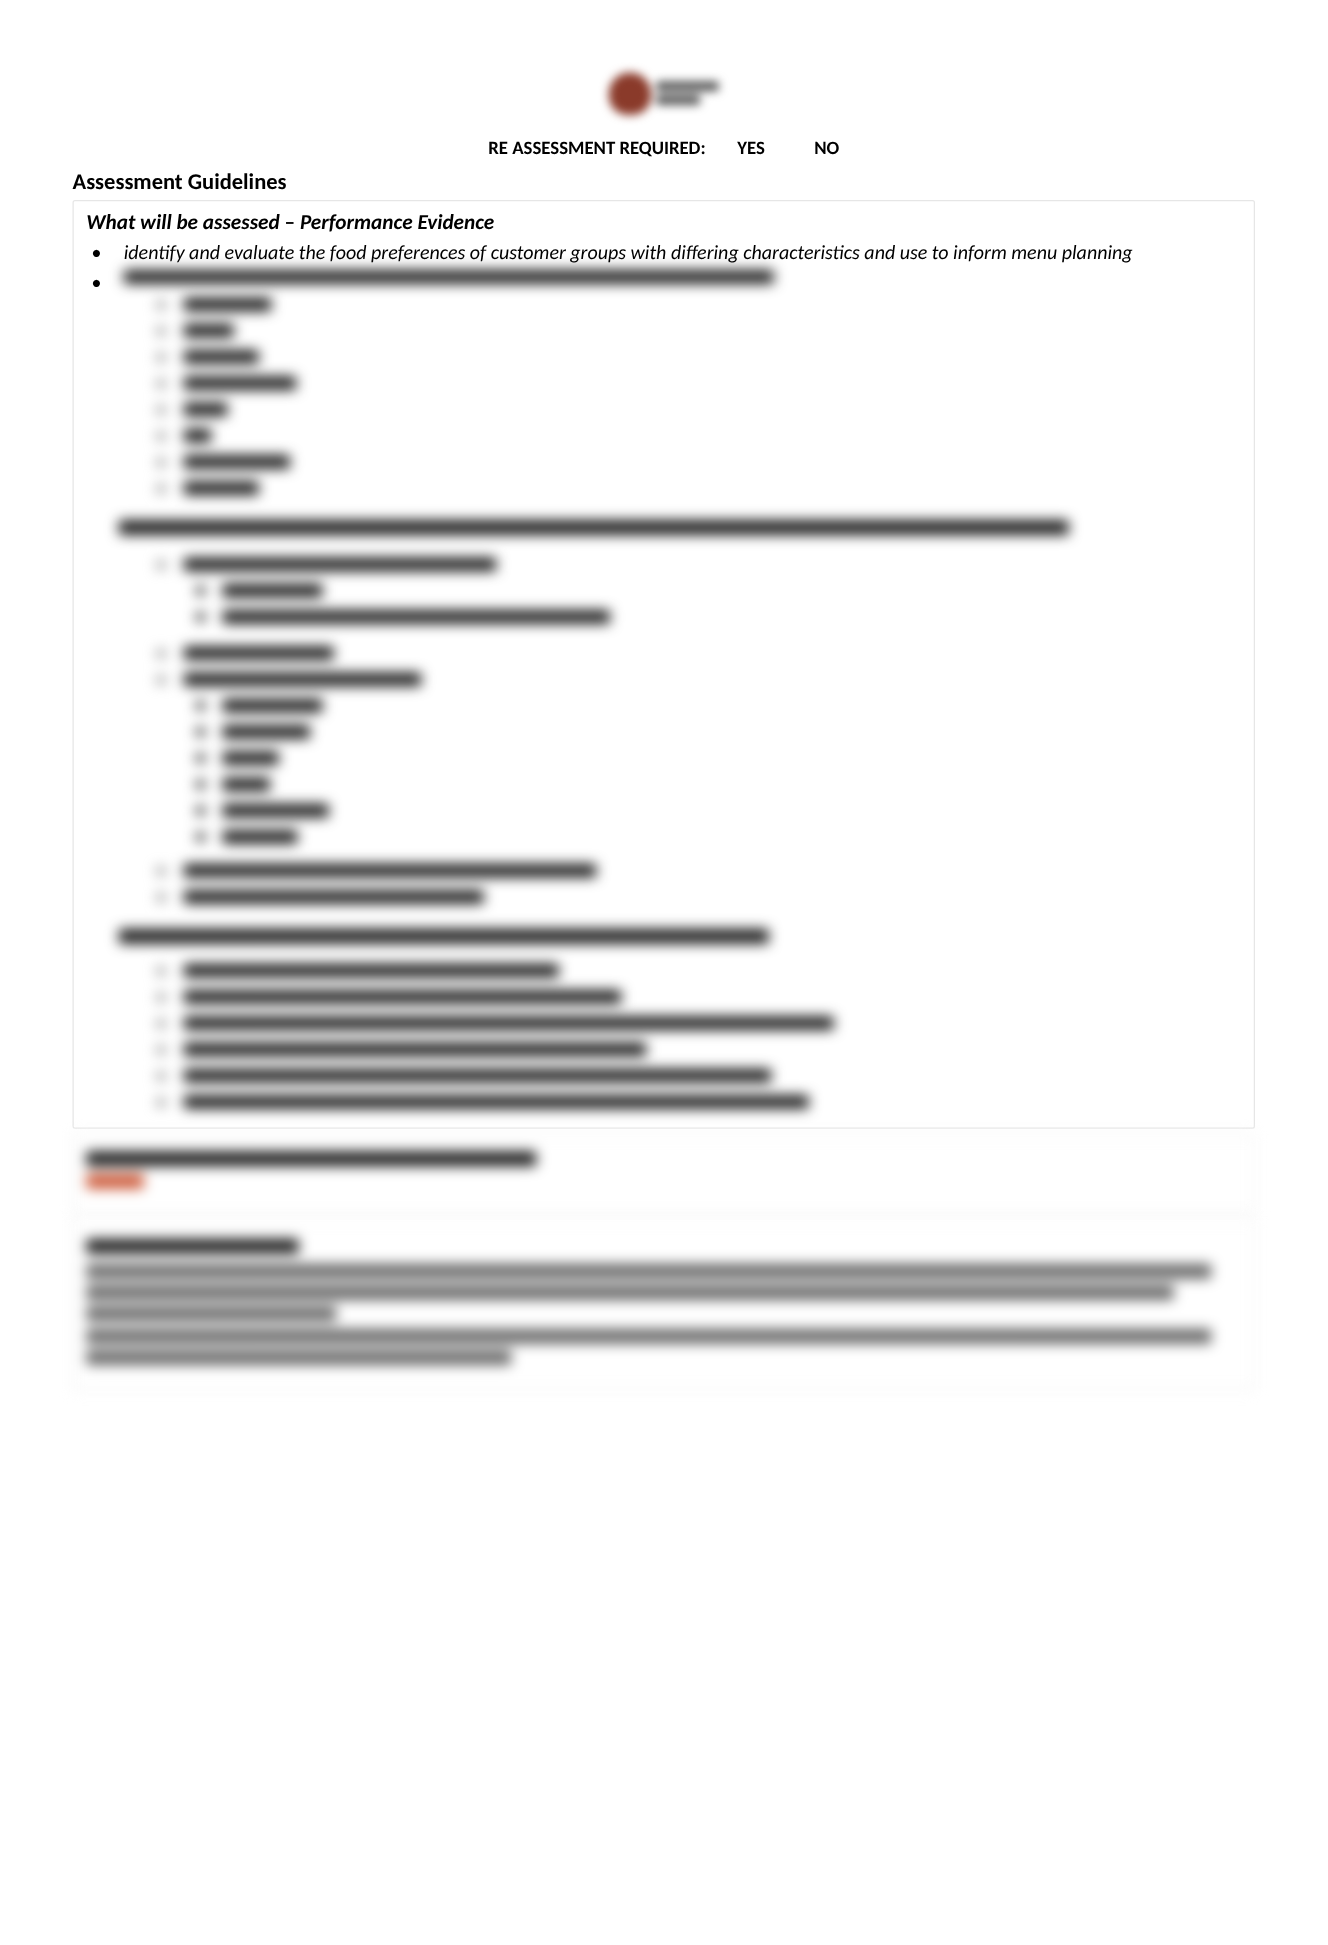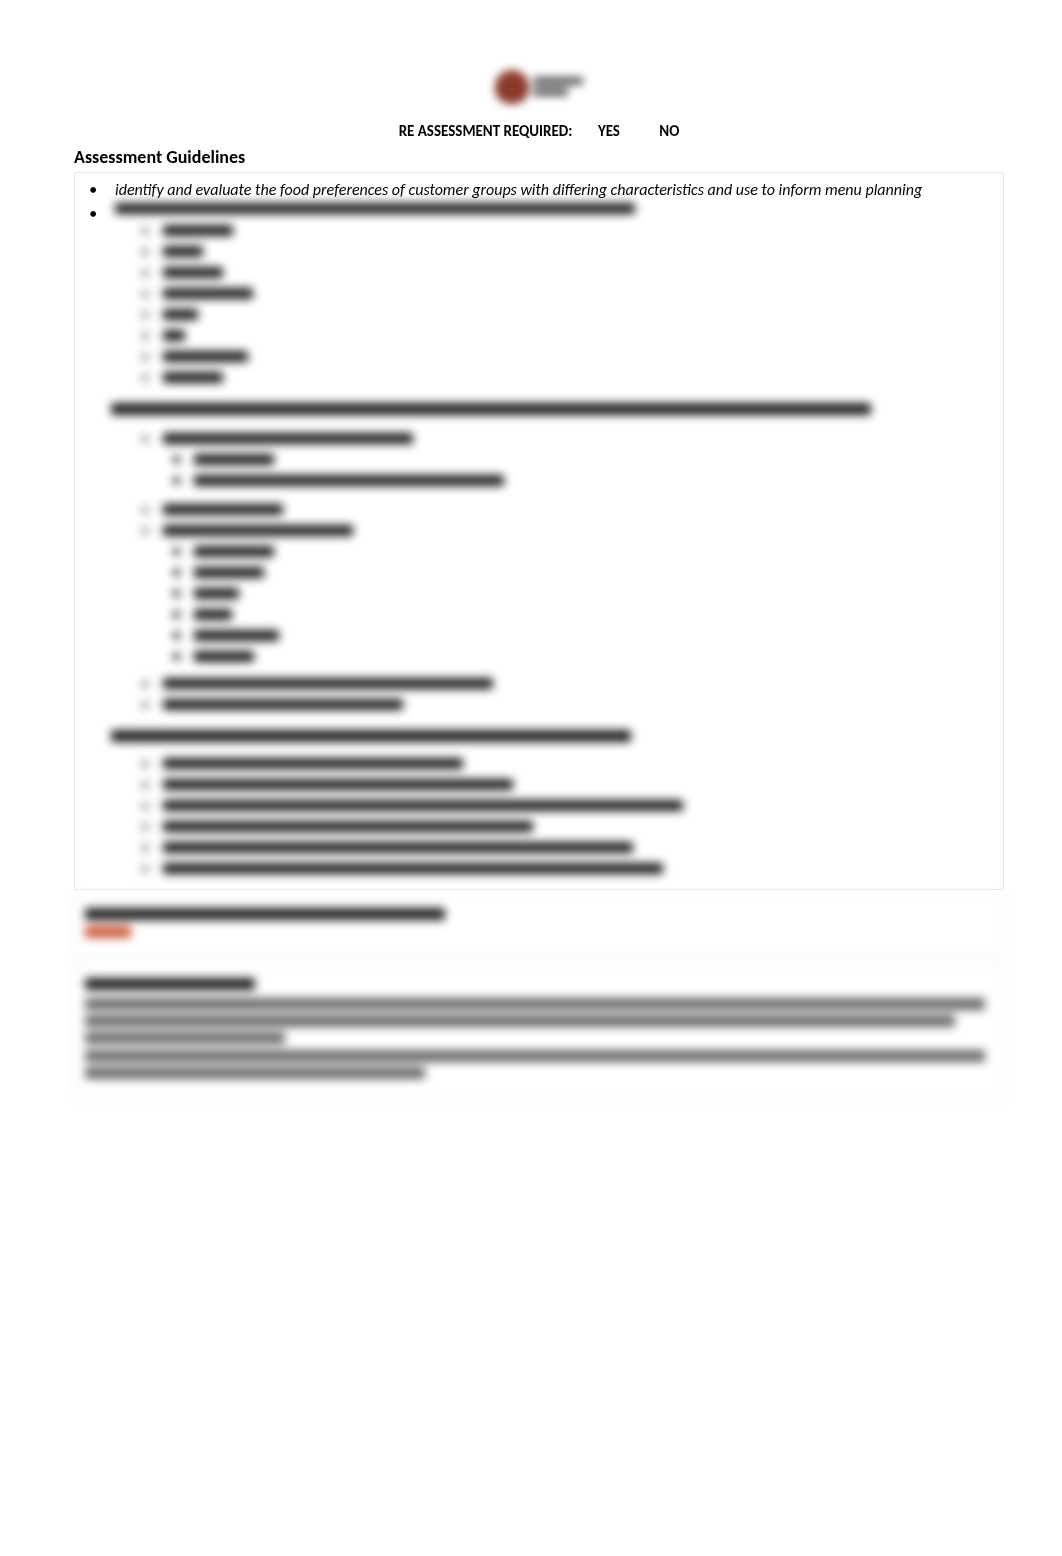--- a/index.html
+++ b/index.html
@@ -6,22 +6,21 @@
   body {
     font-family: Calibri, Arial, sans-serif;
     background: #fff;
     width: 1062px;
     height: 1556px;
     position: relative;
     color: #000;
   }
   .page {
     width: 100%;
-    padding: 50px 58px 0 74px;
-    margin-top: 12px;
+    padding: 50px 58px 0 58px;
   }
   .logo {
     width: 110px;
     height: 50px;
     margin: 0 auto 10px auto;
     filter: blur(4px);
     display: flex;
     align-items: center;
     justify-content: center;
     gap: 4px;
@@ -141,20 +140,23 @@
 
   <div class="reassess">
     <span>RE ASSESSMENT REQUIRED:</span>
     <span class="yes">YES</span>
     <span class="no">NO</span>
   </div>
 
   <div class="guidelines-title">Assessment Guidelines</div>
 
   <div class="section">
+    <div class="section-sub">
+      <span>What will be assessed</span><span class="dash"> – </span><span>Performance Evidence</span>
+    </div>
 
     <ul class="top">
       <li>identify and evaluate the food preferences of customer groups with differing characteristics and use to inform menu planning</li>
       <li>
 
         <div class="blurred">
             <div class="bline" style="width:520px; margin-top:2px;"></div>
           </div>
       </li>
     </ul>

